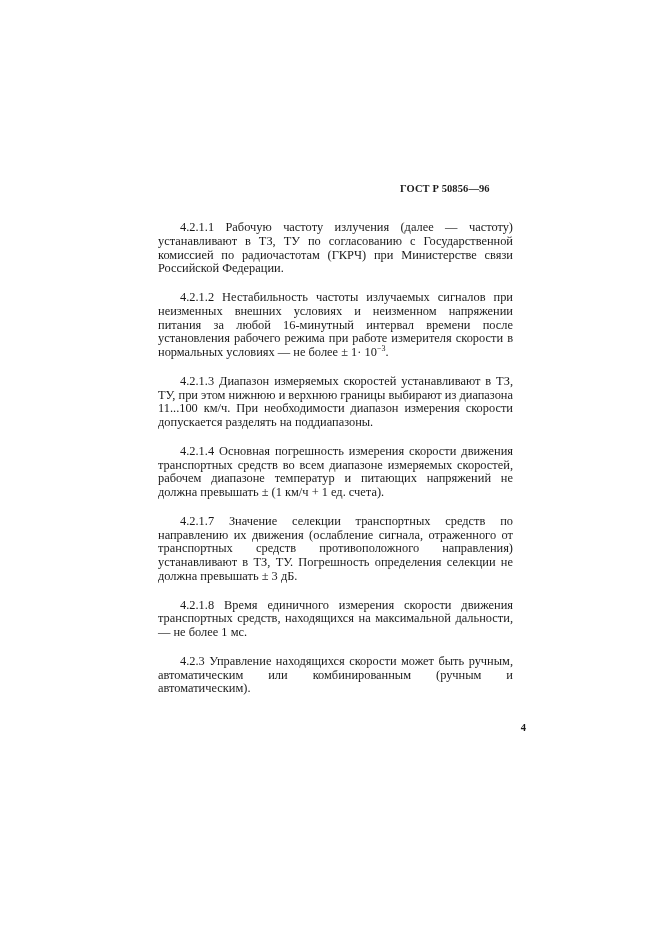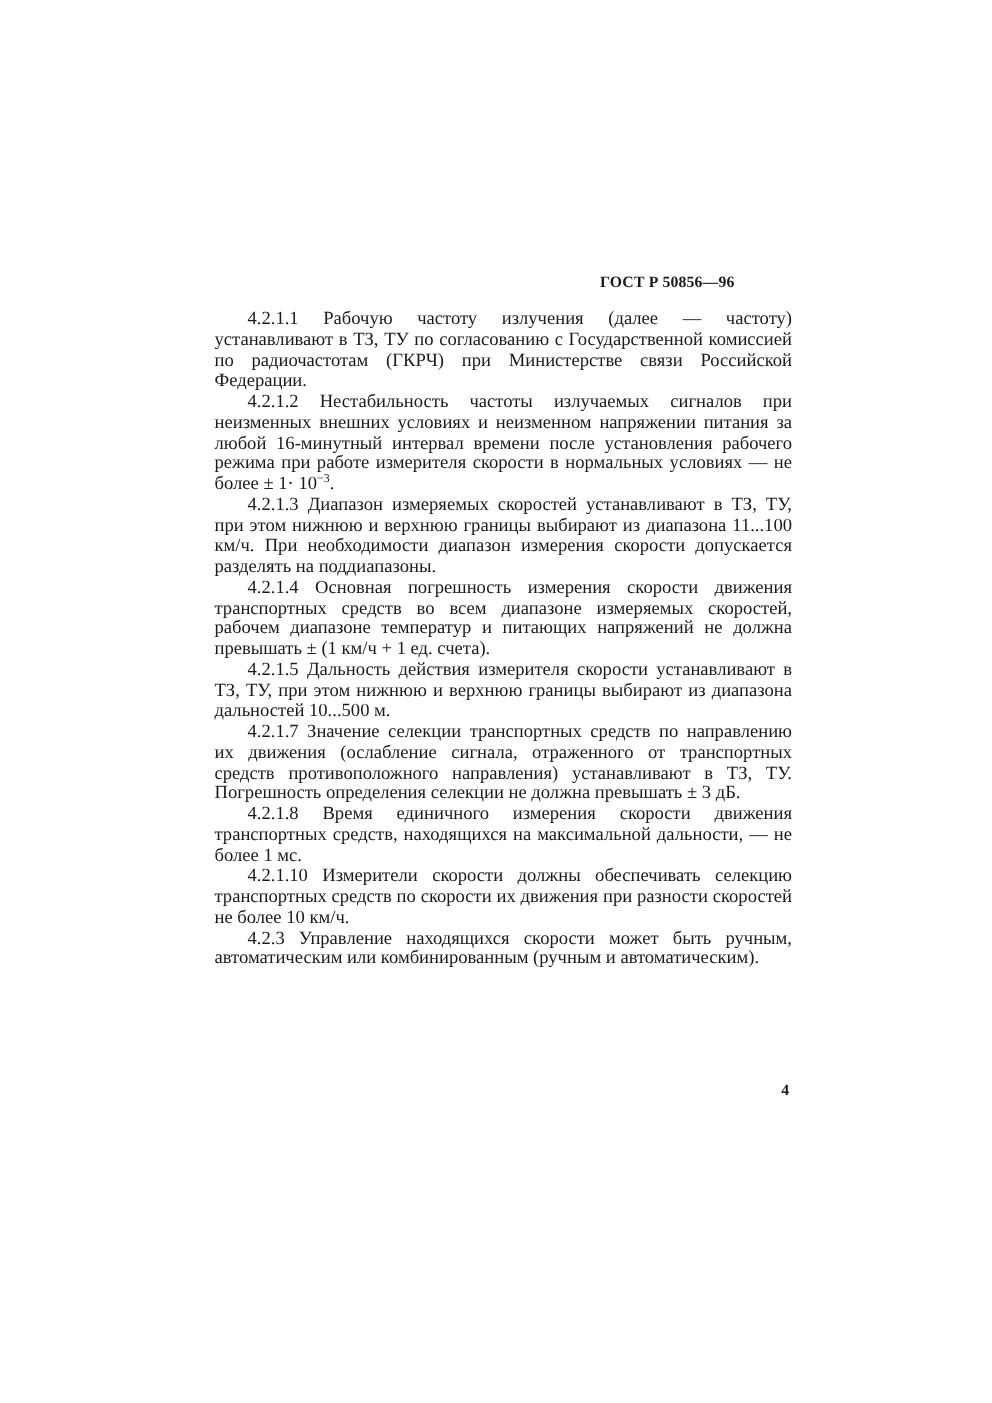--- a/index.html
+++ b/index.html
@@ -2,35 +2,33 @@
 <html><head>
 <meta charset="utf-8">
 <style>
   html, body { margin:0; padding:0; background:#ffffff; }
   body { width:661px; height:935px; position:relative; overflow:hidden;
          font-family:"Liberation Serif","DejaVu Serif",serif; color:#1a1a1a; }
   .header { position:absolute; left:400px; top:183px; width:124px; text-align:left;
             font-size:10.5px; font-weight:bold; letter-spacing:0.1px; }
   .body { position:absolute; left:143px; top:206px; width:385px;
           font-size:12.4px; line-height:13.75px; }
-  .p { margin:0; text-indent:22px; text-align:justify; text-align-last:left; }
+  .p { margin:15px; text-indent:22px; text-align:justify; text-align-last:left; }
   .pagenum { position:absolute; left:514px; top:722px; width:12px; text-align:right;
              font-size:10.5px; font-weight:bold; }
   sup { font-size:8px; line-height:0; vertical-align:5px; }
 </style>
 </head>
 <body>
 
 <div class="header">ГОСТ Р 50856—96</div>
 
 <div class="body">
   <p class="p">4.2.1.1  Рабочую частоту излучения (далее — частоту) устанавливают в ТЗ, ТУ по согласованию с Государственной комиссией по радиочастотам (ГКРЧ) при Министерстве связи Российской Федерации.</p>
   <p class="p"><span>4.2.1.2 Нестабильность частоты излучаемых сигналов при неизменных внешних условиях и неизменном напряжении питания за любой 16-минутный интервал времени после установления рабочего режима при работе измерителя скорости в нормальных условиях — не более ± 1· 10</span><sup>−3</sup><span>.</span></p>
   <p class="p">4.2.1.3 Диапазон измеряемых скоростей устанавливают в ТЗ, ТУ, при этом нижнюю и верхнюю границы выбирают из диапазона 11...100 км/ч. При необходимости диапазон измерения скорости допускается разделять на поддиапазоны.</p>
   <p class="p">4.2.1.4 Основная погрешность измерения скорости движения транспортных средств во всем диапазоне измеряемых скоростей, рабочем диапазоне температур и питающих напряжений не должна превышать ± (1 км/ч + 1 ед. счета).</p>
-  <p class="p">4.2.1.5 Дальность действия измерителя скорости устанавливают в ТЗ, ТУ, при этом нижнюю и верхнюю границы выбирают из диапазона дальностей 10...500 м.</p>
   <p class="p">4.2.1.7 Значение селекции транспортных средств по направлению их движения (ослабление сигнала, отраженного от транспортных средств противоположного направления) устанавливают в ТЗ, ТУ. Погрешность определения селекции не должна превышать ± 3 дБ.</p>
   <p class="p">4.2.1.8 Время единичного измерения скорости движения транспортных средств, находящихся на максимальной дальности, — не более 1 мс.</p>
-  <p class="p">4.2.1.10 Измерители скорости должны обеспечивать селекцию транспортных средств по скорости их движения при разности скоростей не более 10 км/ч.</p>
   <p class="p">4.2.3 Управление находящихся скорости может быть ручным, автоматическим или комбинированным (ручным и автоматическим).</p>
 </div>
 
 <div class="pagenum">4</div>
 
 </body></html>

